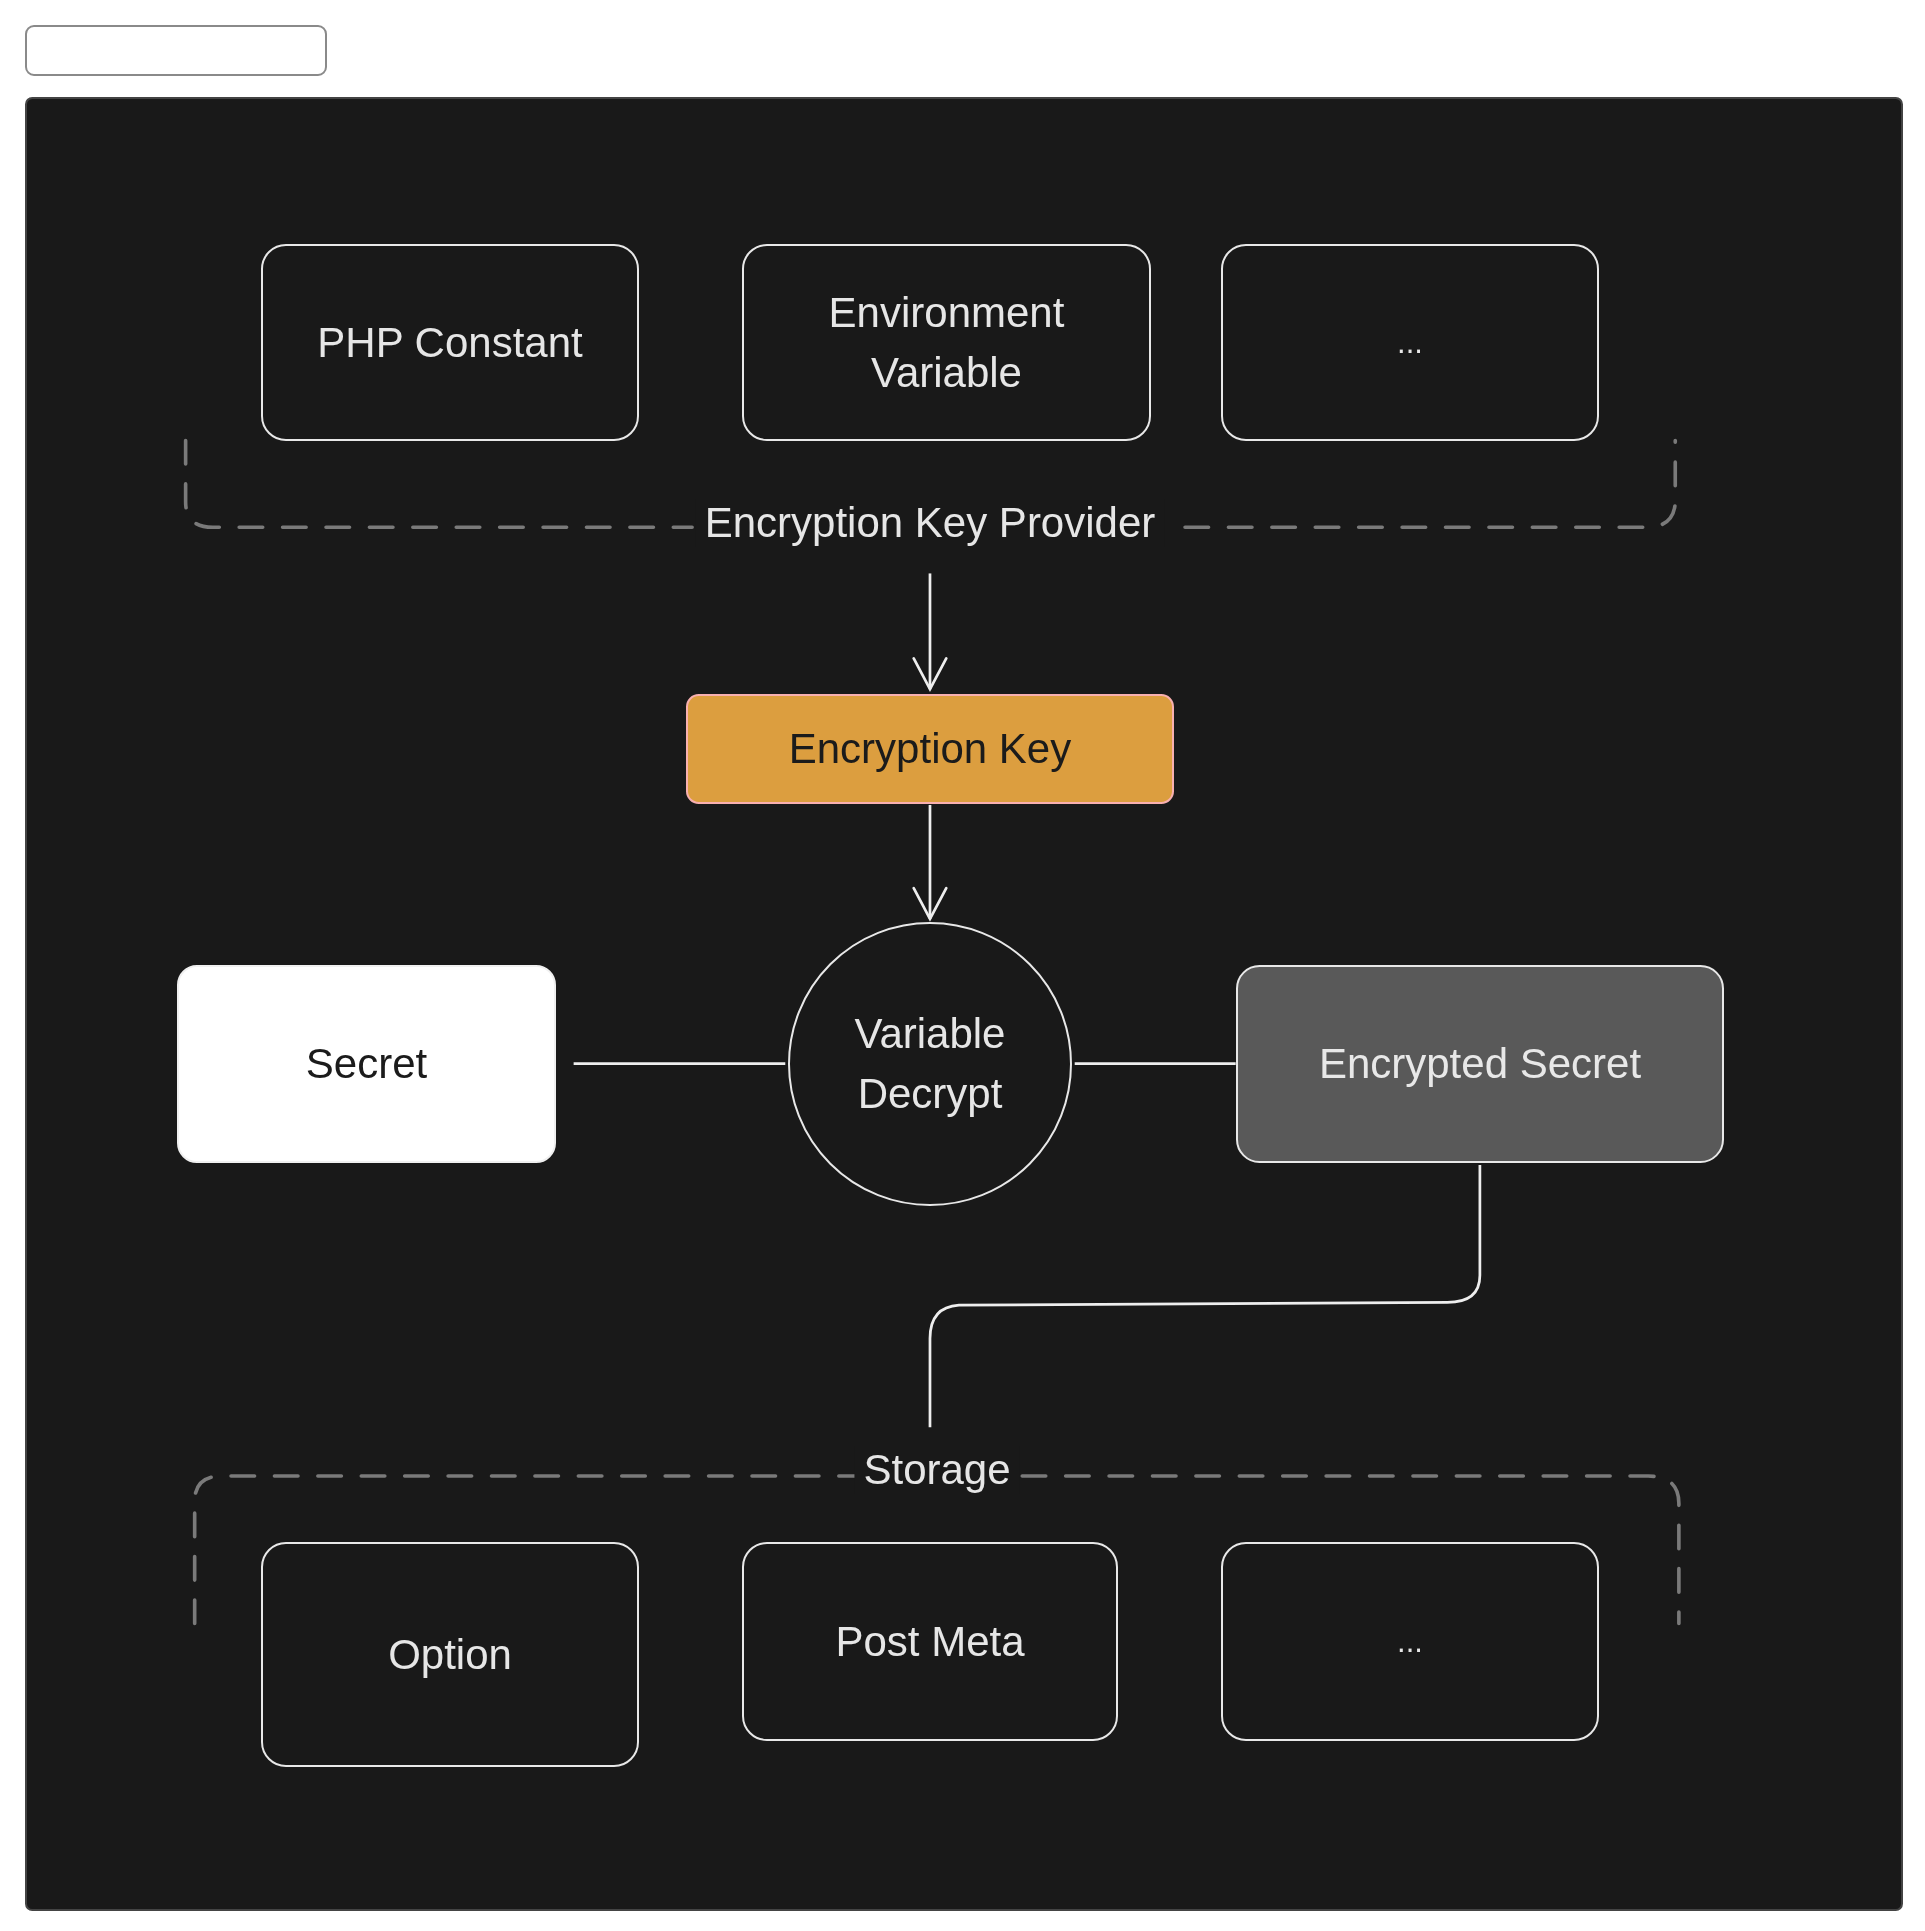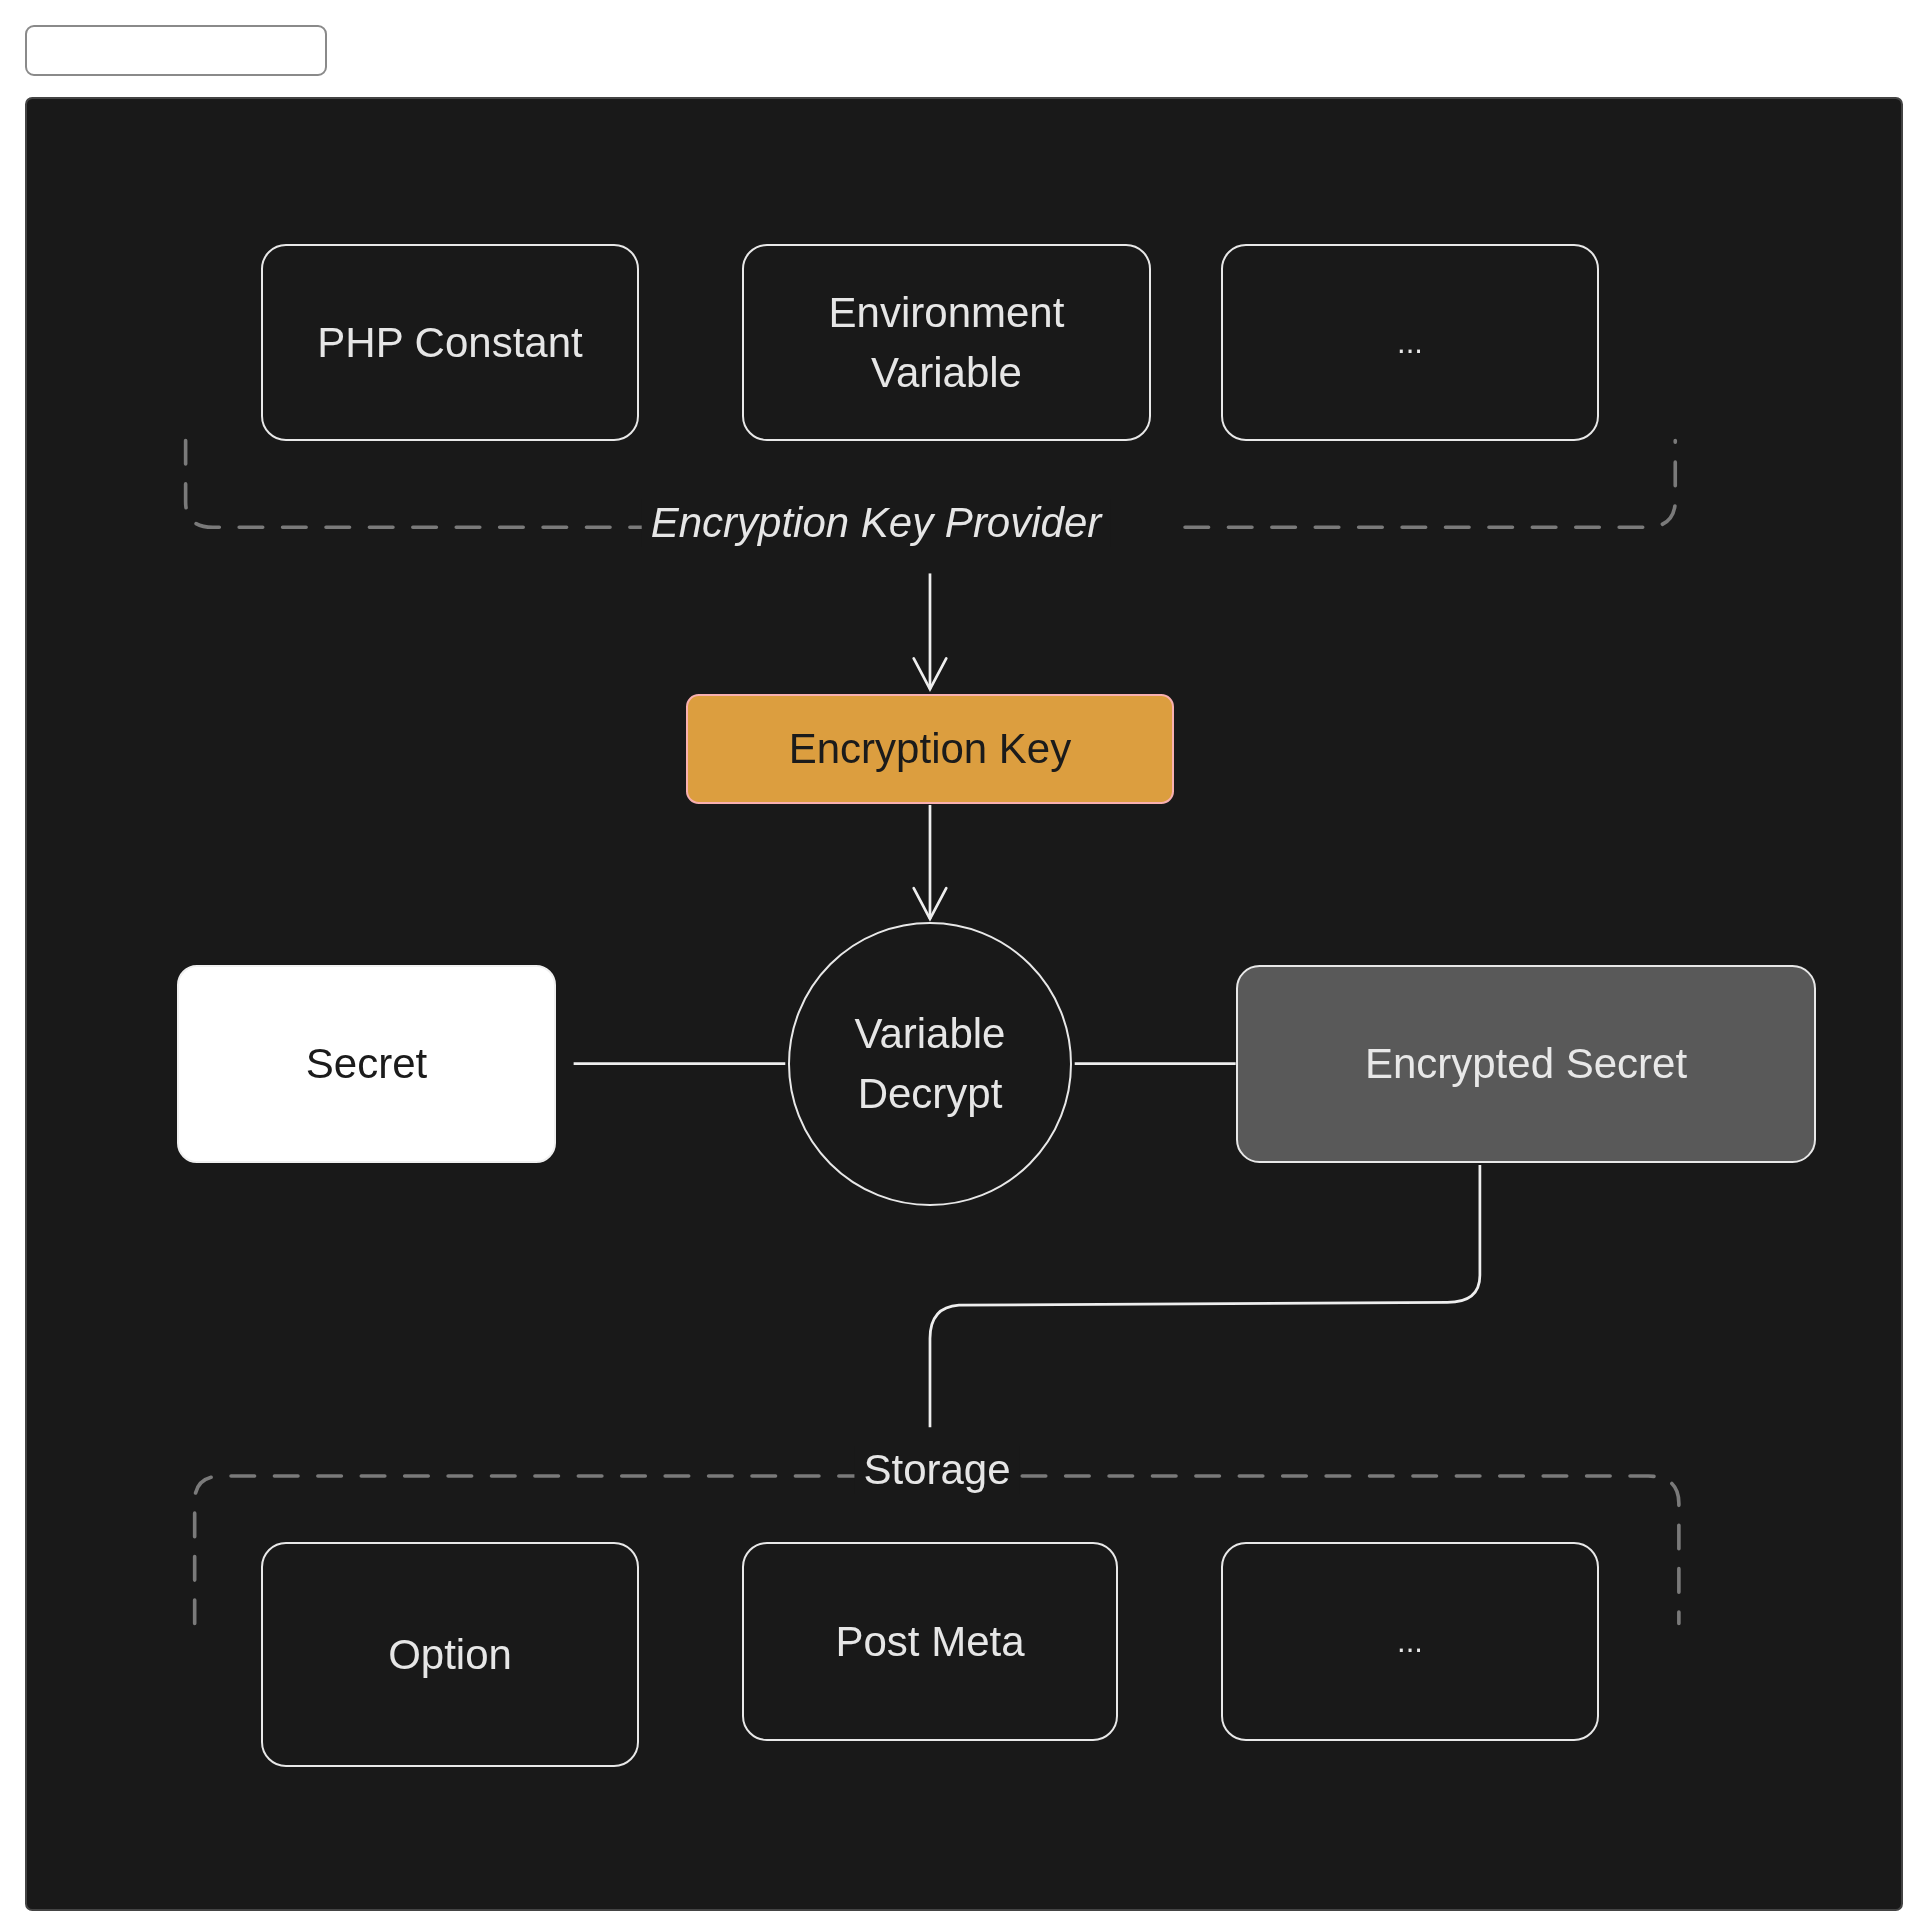--- a/index.html
+++ b/index.html
@@ -42,36 +42,36 @@
 
 <div class="node" style="left:261px;top:244px;width:378px;height:197px;">
   <span>PHP Constant</span>
 </div>
 <div class="node" style="left:742px;top:244px;width:409px;height:197px;padding:0 54px;">
   <span>Environment Variable</span>
 </div>
 <div class="node" style="left:1221px;top:244px;width:378px;height:197px;">
   <span style="font-size:31px;">...</span>
 </div>
-<div class="group-label" style="left:876px;top:523px;font-style:italic;">Encryption Key Provider</div>
+<div class="group-label" style="left:930px;top:523px;">Encryption Key Provider</div>
 
 <div class="node key" style="left:686px;top:694px;width:488px;height:110px;">
   <span>Encryption Key</span>
 </div>
 
 <div class="node circle" style="left:788px;top:922px;width:284px;height:284px;flex-direction:column;">
   <span>Variable</span>
   <span>Decrypt</span>
 </div>
 
 <div class="node secret" style="left:177px;top:965px;width:379px;height:198px;">
   <span>Secret</span>
 </div>
 
-<div class="node enc" style="left:1236px;top:965px;width:580px;height:198px;">
+<div class="node enc" style="left:1236px;top:965px;width:488px;height:198px;">
   <span>Encrypted Secret</span>
 </div>
 
 <div class="group-label" style="left:937px;top:1470px;">Storage</div>
 <div class="node" style="left:261px;top:1542px;width:378px;height:225px;">
   <span>Option</span>
 </div>
 <div class="node" style="left:742px;top:1542px;width:376px;height:199px;">
   <span>Post Meta</span>
 </div>

